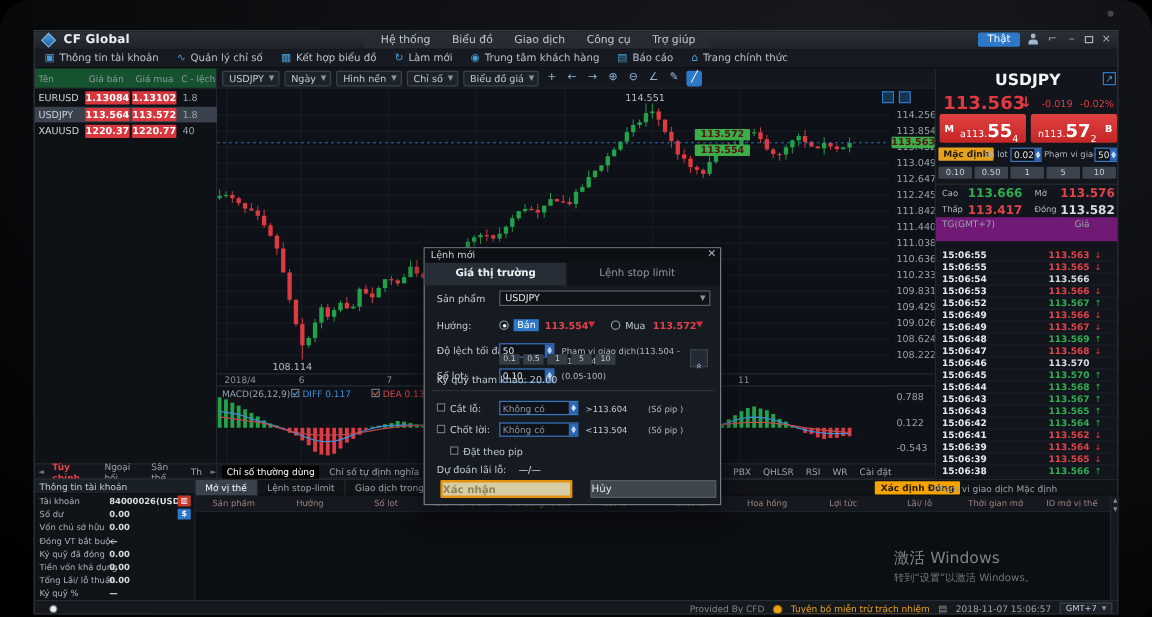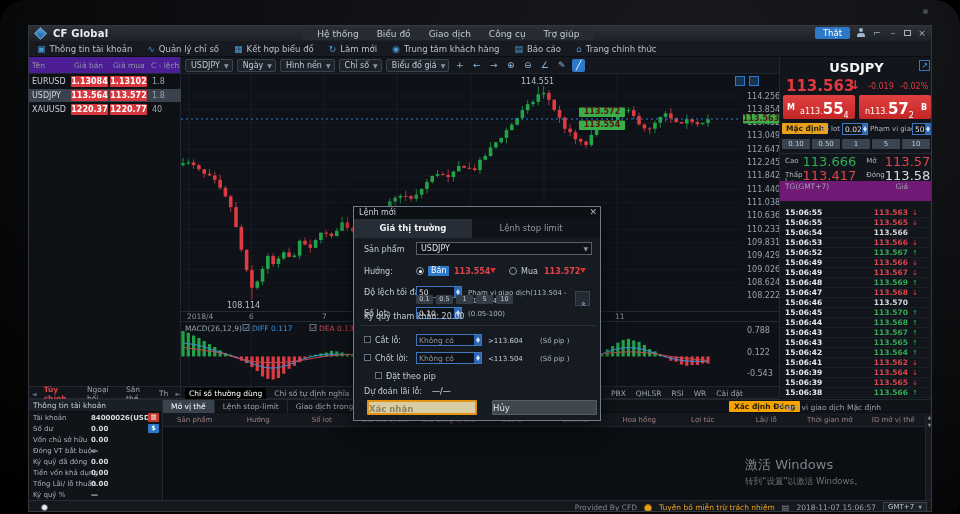--- a/index.html
+++ b/index.html
@@ -30,21 +30,21 @@
 
   
   .chartbar{position:absolute;left:152px;top:31px;width:598px;height:17px;background:#14181e;display:flex;align-items:center;gap:4px;padding-left:4px;border-bottom:1px solid #20262d}
   .dropdown{height:13px;background:#1d232b;border:1px solid #3a424d;color:#c3cad2;font-size:8px;line-height:11px;padding:0 3px 0 5px;border-radius:2px;display:flex;align-items:center;gap:4px}
   .dropdown .caret{color:#8b95a0;font-size:6px}
   .ctool{width:13px;height:13px;color:#8fb6d9;font-size:9px;text-align:center;line-height:13px;border-radius:2px}
   .ctool.active{background:#2e78c8;color:#fff}
   .pane-toggle{position:absolute;top:2px;width:10px;height:10px;border:1px solid #2e78c8;background:#14344f}
 
   
-  .wl-head{position:absolute;left:0;top:31px;width:152px;height:17px;background:#4c1d95;border-bottom:1px solid #20262d;border-right:1px solid #23282f}
+  .wl-head{position:absolute;left:0;top:31px;width:152px;height:17px;background:#14532d;border-bottom:1px solid #20262d;border-right:1px solid #23282f}
   .wl-head span{position:absolute;top:4px;font-size:7.5px;color:#8e98a2}
   .watchlist{position:absolute;left:0;top:48px;width:152px;height:312px;background:#0e1116;border-right:1px solid #23282f}
   .wl-row{position:absolute;left:0;width:152px;height:13px}
   .wl-row.selected{background:#39424d}
   .wl-name{position:absolute;left:3px;top:2px;font-size:8px;color:#ccd2d8}
   .wl-cell{position:absolute;top:1px;width:37px;height:11px;background:#d7373d;color:#fff;font-size:8px;font-weight:bold;text-align:center;line-height:11px;border-radius:1px}
   .wl-spread{position:absolute;left:123px;top:2px;font-size:8px;color:#9aa3ad}
 
   
   .chart{position:absolute;left:152px;top:48px;width:598px;height:312px;background:#0e1218}
@@ -76,21 +76,21 @@
   .q-lbl{position:absolute;top:2px;font-size:7px;color:#aeb6bf}
   .spin{position:absolute;top:0;height:12px;background:#0f1318;border:1px solid #3d77c0;color:#dfe4e9;font-size:7.5px;display:flex;align-items:center}
   .spin .v{flex:1;padding-left:2px}
   .spin .ud{width:7px;height:100%;background:#2c66b5;position:relative}
   .spin .ud:before{content:"";position:absolute;left:1.5px;top:2px;border-left:2px solid transparent;border-right:2px solid transparent;border-bottom:3px solid #cfe2f5}
   .spin .ud:after{content:"";position:absolute;left:1.5px;bottom:2px;border-left:2px solid transparent;border-right:2px solid transparent;border-top:3px solid #cfe2f5}
   .q-chips{position:absolute;left:2px;top:82px;display:flex;gap:2px}
   .q-chip{width:28px;height:10px;background:#3a434e;color:#c6cdd4;font-size:7px;text-align:center;line-height:10px;border-radius:1px}
   .q-stats{position:absolute;left:0;top:96px;width:154px;border-top:1px solid #262c34;border-bottom:1px solid #262c34;display:grid;grid-template-columns:1fr 1fr}
   .q-stat{height:14px;display:flex;justify-content:space-between;align-items:center;padding:0 5px}
-  .q-stat .l{font-size:7px;color:#aeb6bf}.q-stat .v{font-size:13px;font-weight:normal}
+  .q-stat .l{font-size:7px;color:#aeb6bf}.q-stat .v{font-size:10px;font-weight:bold}
   .v.up{color:#2fae53}.v.down{color:#e0444a}.v.flat{color:#d6dbe0}
   .q-tickhead{position:absolute;left:0;top:124px;width:154px;height:20px;background:#701a75;display:flex}
   .q-tickhead span{font-size:7.5px;color:#9aa3ad;line-height:12px}
   .q-ticks{position:absolute;left:0;top:151px;width:154px;bottom:0;overflow:hidden}
   .tick-row{height:10px;display:flex;align-items:center;border-bottom:1px solid #1a1f26}
   .tick-row .t{width:58px;padding-left:5px;font-size:7.5px;color:#e6eaee;font-weight:bold}
   .tick-row .p{width:70px;text-align:right;font-size:7.5px;font-weight:bold}
   .tick-row .a{width:14px;text-align:center;font-size:7px}
   .p.up,.a.up{color:#2fae53}.p.down,.a.down{color:#e0444a}.p.flat{color:#d6dbe0}
 

